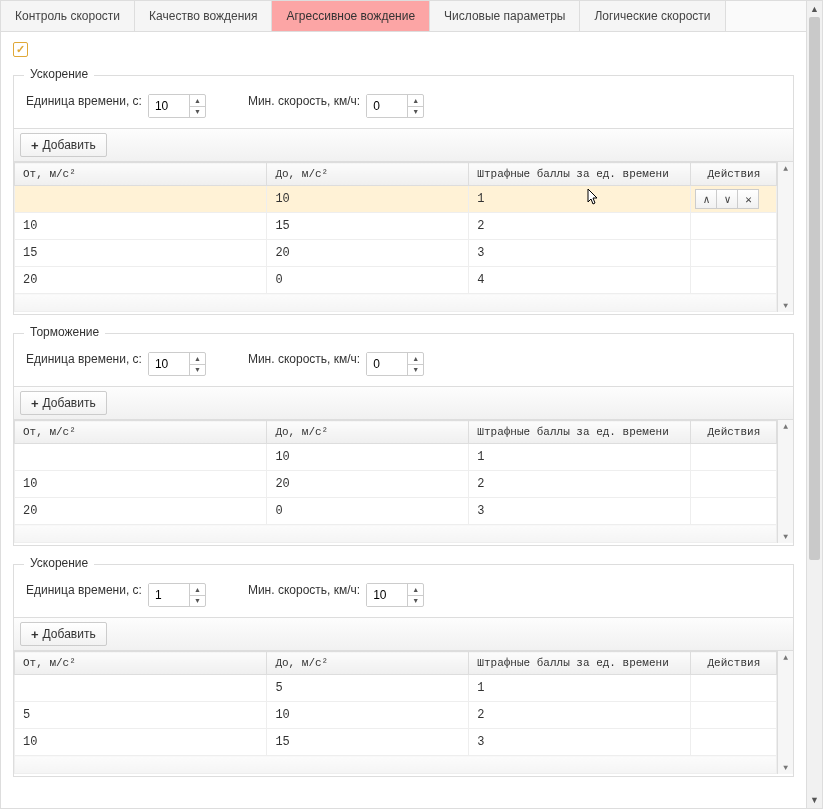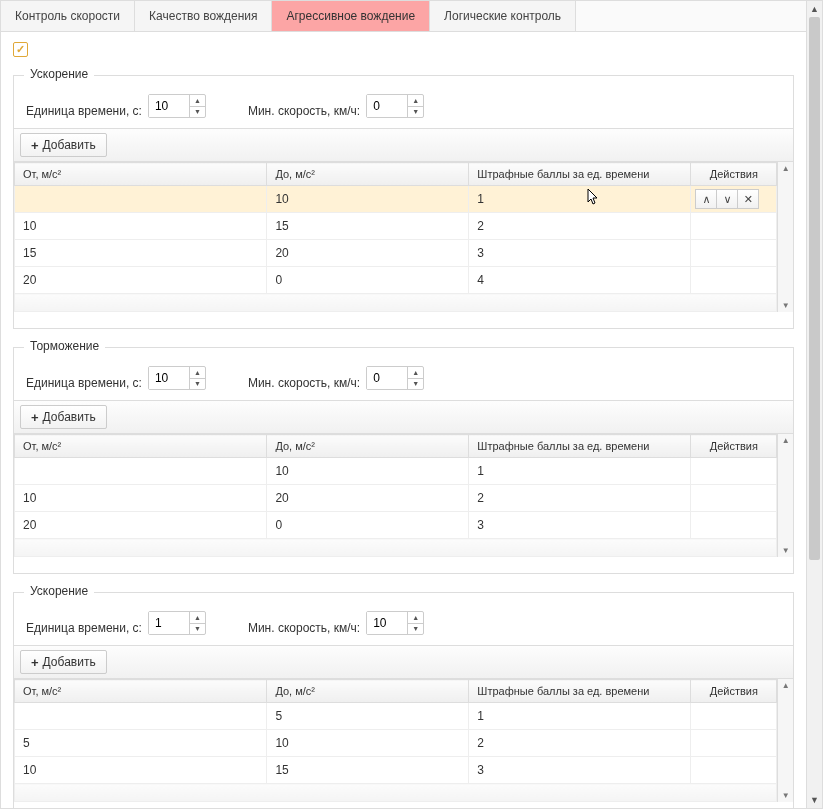--- a/index.html
+++ b/index.html
@@ -72,33 +72,33 @@
   .checkbox-row .chk {
     width:15px;height:15px;border:1px solid #e0a838;border-radius:2px;
     display:flex;align-items:center;justify-content:center;
     color:#e0a838;font-size:11px;font-weight:bold;
     background:#fff;
   }
   
   .fieldset {
     margin: 14px 12px 18px;
     border: 1px solid #ddd;
-    padding: 12px 0 16px 0;
+    padding: 12px 0 2px 0;
     position: relative;
     background:#fff;
   }
   .fieldset .legend {
     position: absolute;
     top: -9px; left: 10px;
     background: #fff;
     padding: 0 6px;
     color:#333;
   }
   .field-row {
-    display:flex;align-items:flex-end;gap:6px;
+    display:flex;align-items:flex-start;gap:6px;
     padding: 6px 12px 10px;
   }
   .field-row .label { color:#333; }
   .spinner {
     display:inline-flex;align-items:stretch;
     border:1px solid #ccc;border-radius:2px;
     height:24px;background:#fff;
   }
   .spinner input {
     border:none;width:40px;padding:0 6px;font-size:12px;outline:none;
@@ -120,20 +120,21 @@
     display:inline-flex;align-items:center;gap:4px;
     border:1px solid #ccc;border-radius:2px;
     background:linear-gradient(#fff,#f2f2f2);
     padding: 4px 10px;cursor:pointer;color:#333;
   }
   .btn-add .plus { font-weight:bold;font-size:13px;line-height:1;}
   
   .table-wrap {
     position:relative;
     display:flex;
+    font-family:Liberation Mono, monospace;
   }
   table {
     border-collapse: collapse;
     width: 100%;
     table-layout: fixed;
   }
   thead th {
     background: linear-gradient(#fcfcfc,#efefef);
     border: 1px solid #ddd;
     padding: 5px 8px;
@@ -181,21 +182,22 @@
 </style>
 </head>
 <body>
 
 <div class="app">
   <div class="content" id="content">
       <div class="tabs">
         <div class="tab">Контроль скорости</div>
         <div class="tab">Качество вождения</div>
         <div class="tab active">Агрессивное вождение</div>
-        <div class="tab">Логические контроль</div>
+        <div class="tab">Числовые параметры</div>
+        <div class="tab">Логические скорости</div>
       </div>
       <div class="checkbox-row">
         <span class="chk">✓</span>
       </div>
       <div class="fieldset">
         <span class="legend">Ускорение</span>
         <div class="field-row">
           <span class="label">Единица времени, с:</span>
           <span class="spinner">
             <input value="10" style="">

